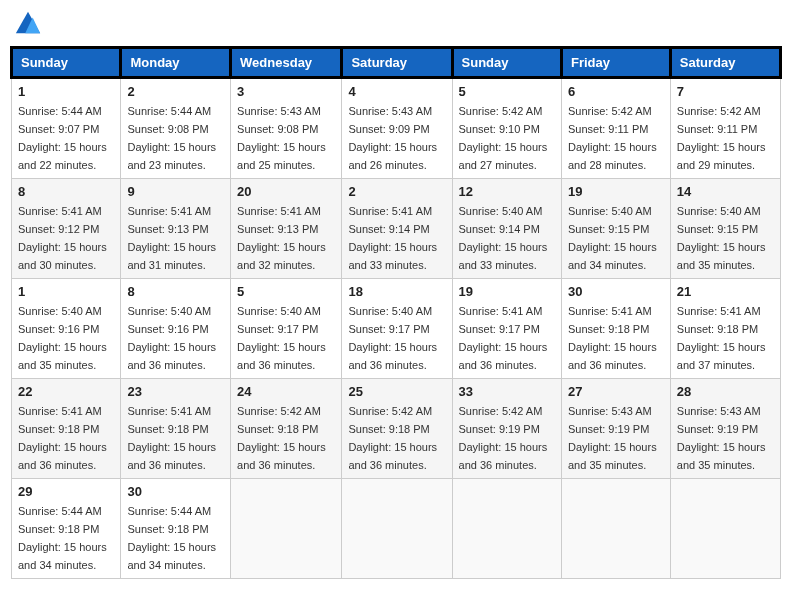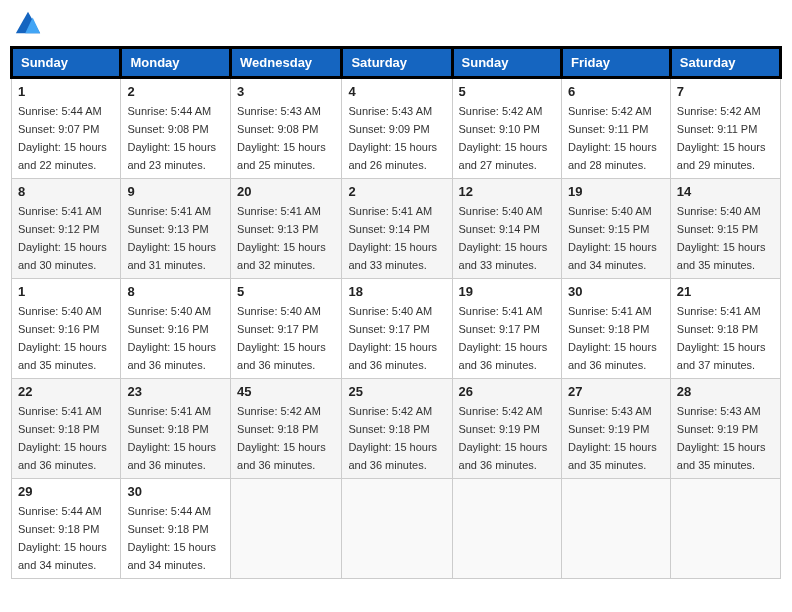--- a/index.html
+++ b/index.html
@@ -226,29 +226,29 @@
       <tr>
         <td>
         <span class="day-number">22</span>
         <span class="day-info">Sunrise: 5:41 AM<br>Sunset: 9:18 PM<br>Daylight: 15 hours and 36 minutes.</span>
       </td>
         <td>
         <span class="day-number">23</span>
         <span class="day-info">Sunrise: 5:41 AM<br>Sunset: 9:18 PM<br>Daylight: 15 hours and 36 minutes.</span>
       </td>
         <td>
-        <span class="day-number">45</span>
+        <span class="day-number">24</span>
         <span class="day-info">Sunrise: 5:42 AM<br>Sunset: 9:18 PM<br>Daylight: 15 hours and 36 minutes.</span>
       </td>
         <td>
         <span class="day-number">25</span>
         <span class="day-info">Sunrise: 5:42 AM<br>Sunset: 9:18 PM<br>Daylight: 15 hours and 36 minutes.</span>
       </td>
         <td>
-        <span class="day-number">26</span>
+        <span class="day-number">33</span>
         <span class="day-info">Sunrise: 5:42 AM<br>Sunset: 9:19 PM<br>Daylight: 15 hours and 36 minutes.</span>
       </td>
         <td>
         <span class="day-number">27</span>
         <span class="day-info">Sunrise: 5:43 AM<br>Sunset: 9:19 PM<br>Daylight: 15 hours and 35 minutes.</span>
       </td>
         <td>
         <span class="day-number">28</span>
         <span class="day-info">Sunrise: 5:43 AM<br>Sunset: 9:19 PM<br>Daylight: 15 hours and 35 minutes.</span>
       </td>

